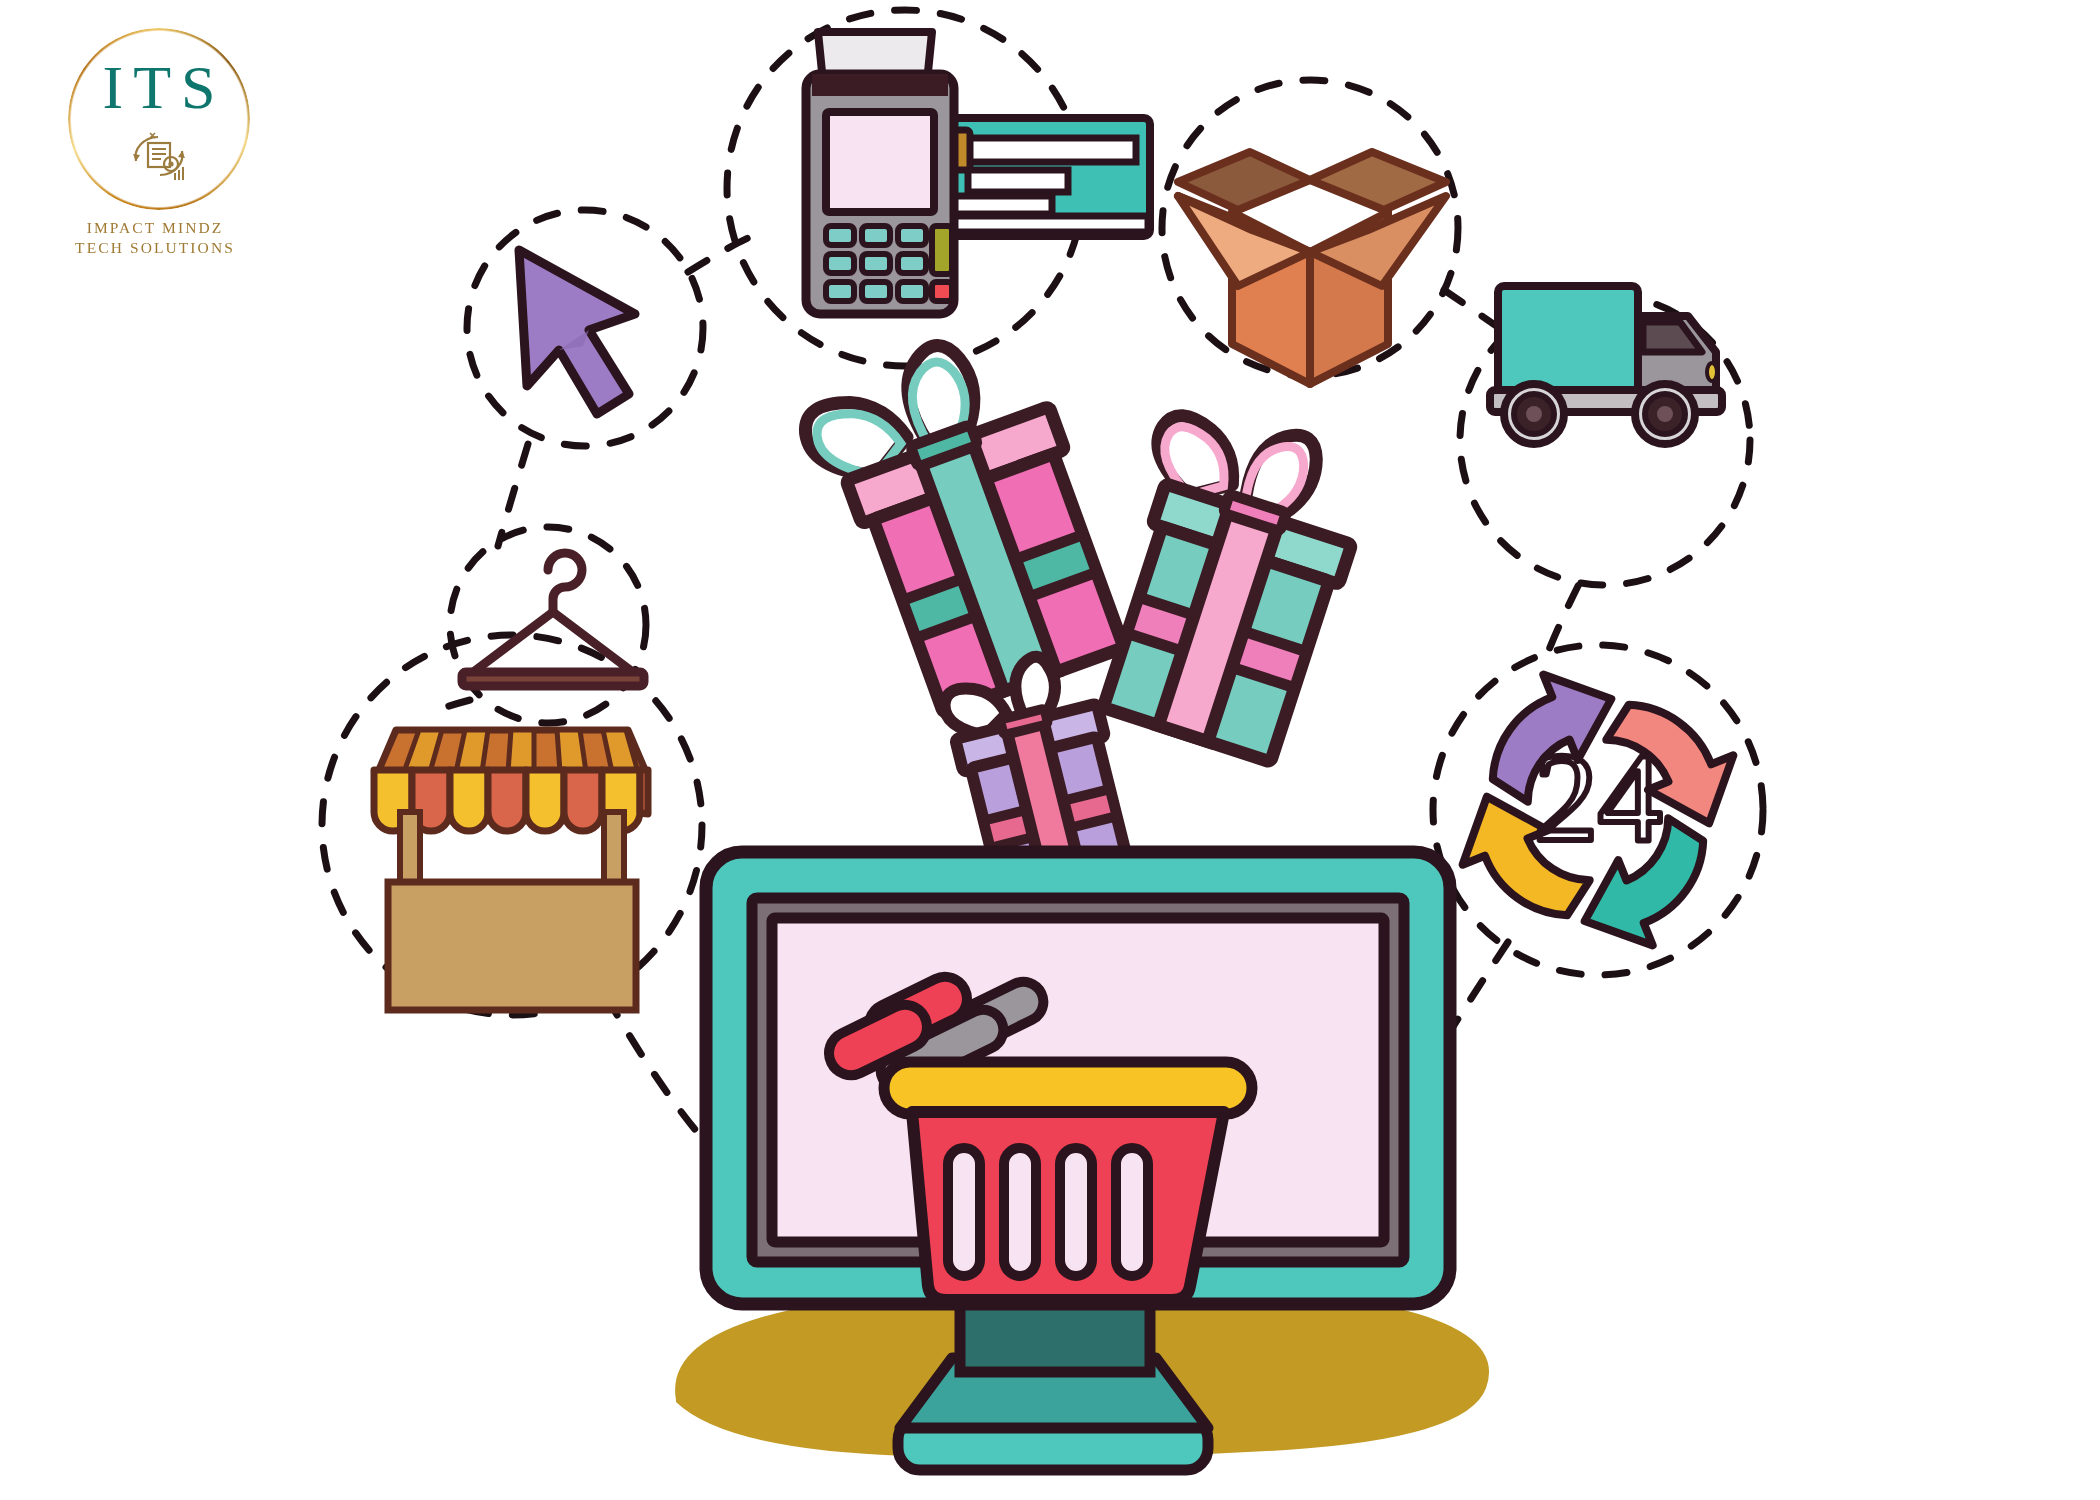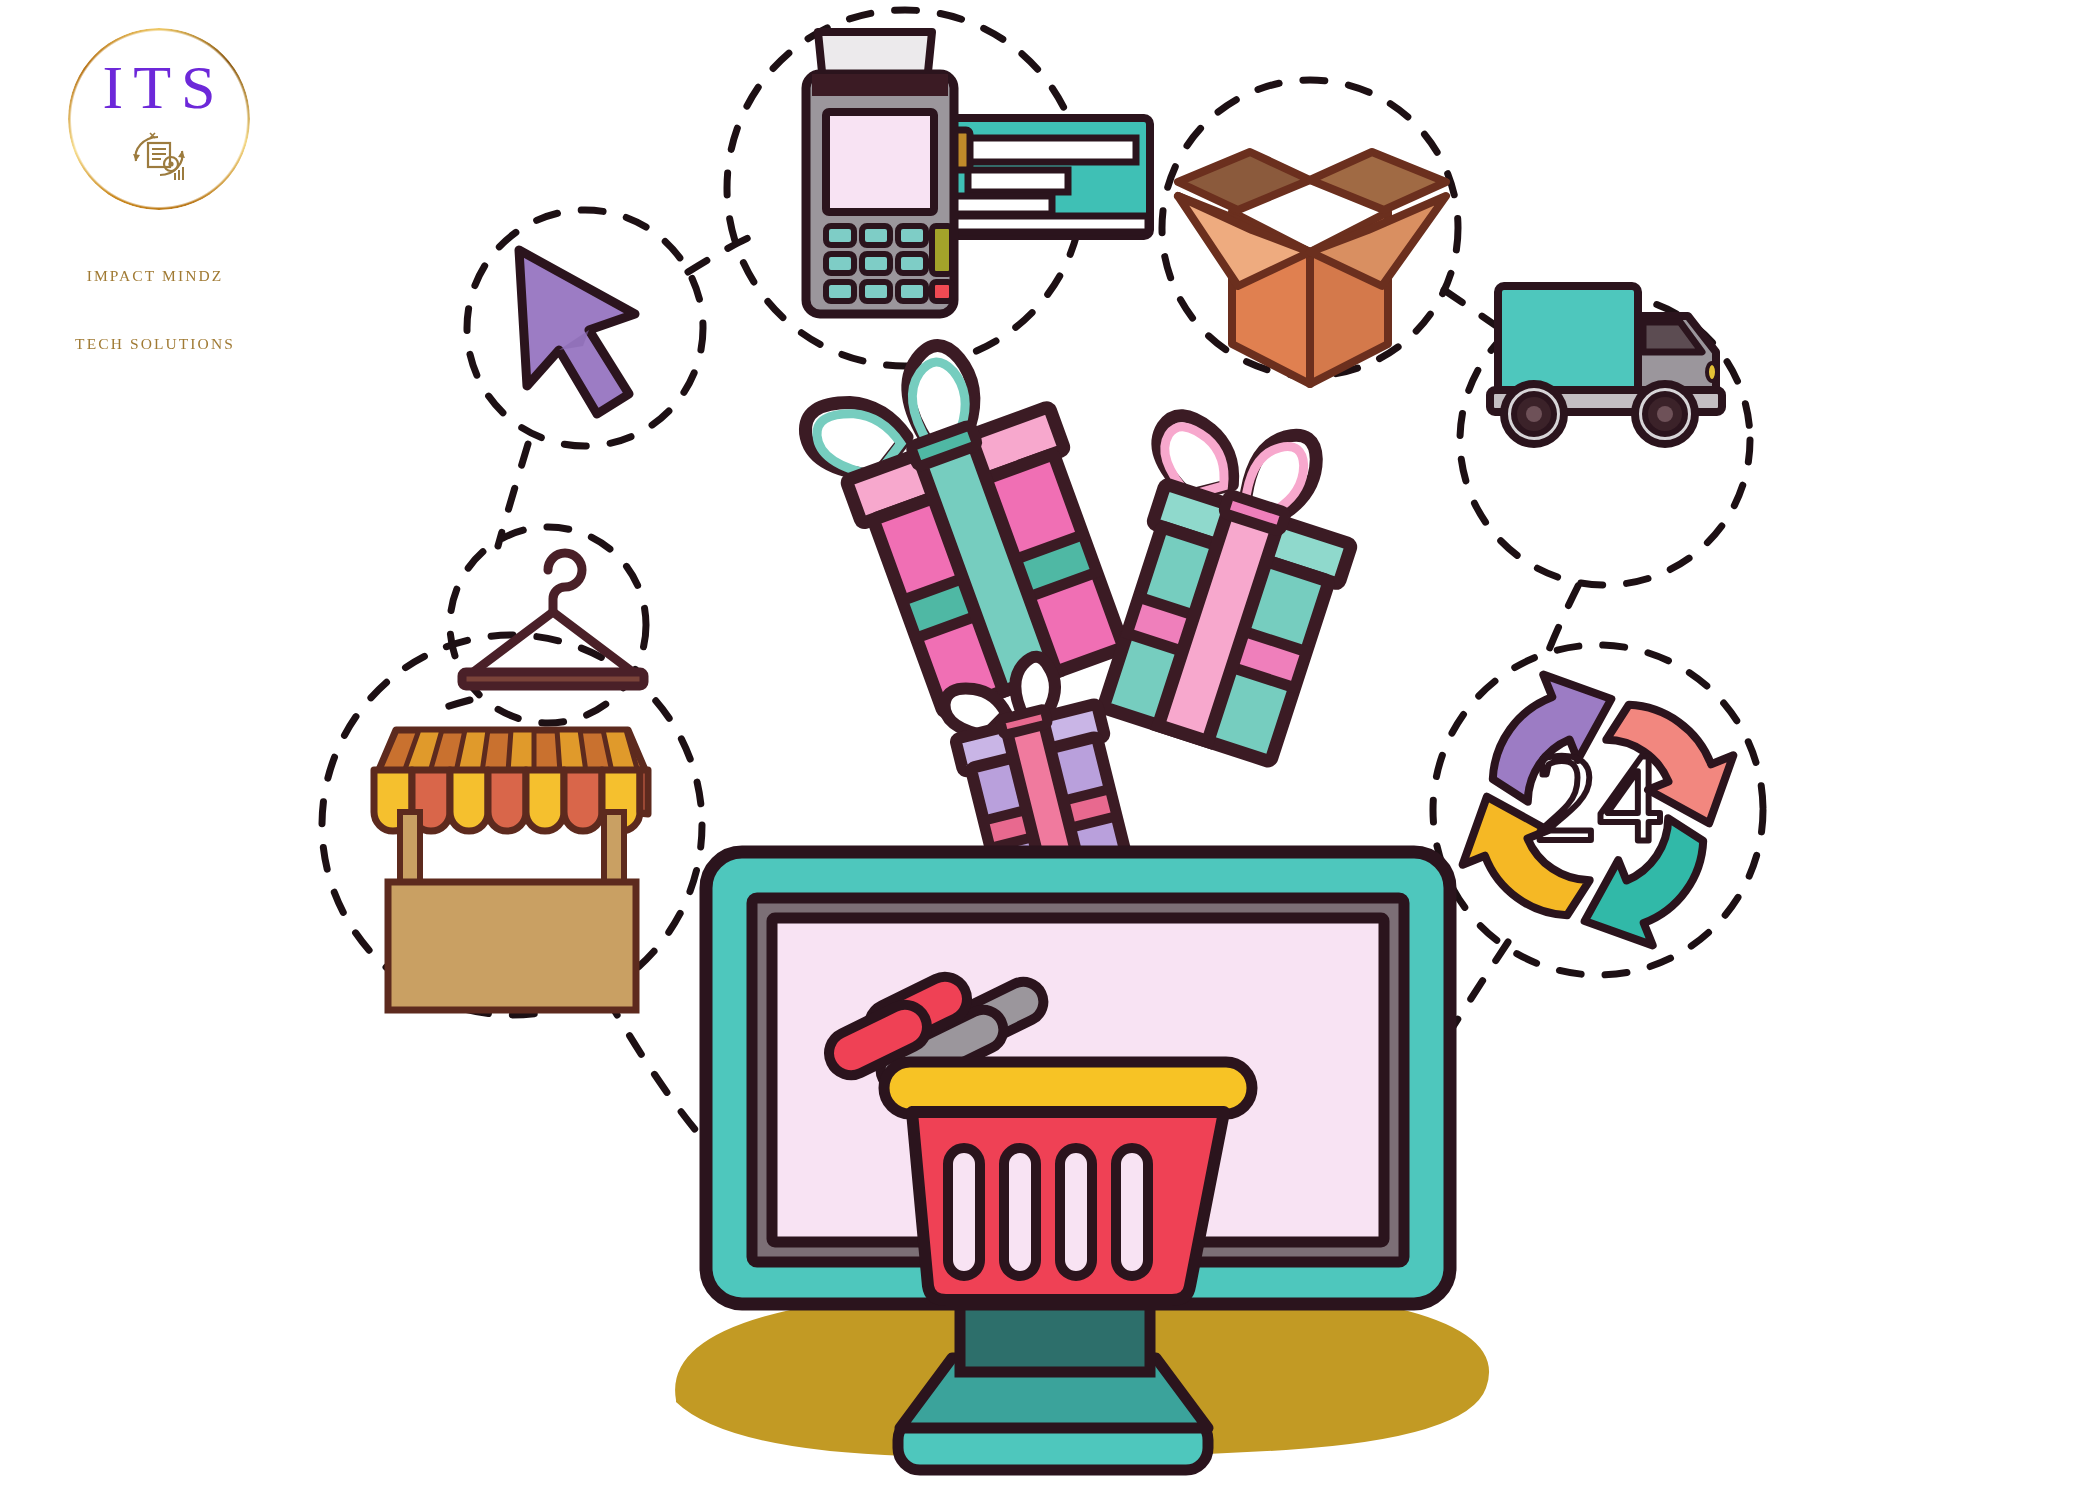--- a/index.html
+++ b/index.html
@@ -51,21 +51,21 @@
   }
   #logo .its {
     position: absolute;
     left: 28px;
     top: 36px;
     width: 182px;
     text-align: center;
     font-family: "Liberation Serif", serif;
     font-size: 62px;
     letter-spacing: 10px;
-    color: #6d28d9;
+    color: #0f766e;
     line-height: 1;
     text-indent: 10px;
   }
   #logo .mark {
     position: absolute;
     left: 83px;
     top: 105px;
     width: 72px;
     height: 62px;
   }
@@ -74,21 +74,21 @@
     left: 0;
     top: 198px;
     width: 230px;
     text-align: center;
     font-family: "Liberation Serif", serif;
     font-size: 15.5px;
     letter-spacing: 2.1px;
     color: #a07a33;
     line-height: 1.28;
   }
-  #logo .brand span { display: block; margin-top: 48px; }
+  #logo .brand span { display: block; }
 </style>
 </head>
 <body>
 
 <div id="stage">
 
   <svg class="layer" viewBox="0 0 2100 1500">
     <defs>
       <linearGradient id="gradGold" x1="0" y1="0" x2="1" y2="1">
         <stop offset="0%" stop-color="#f6dd8f"></stop>

